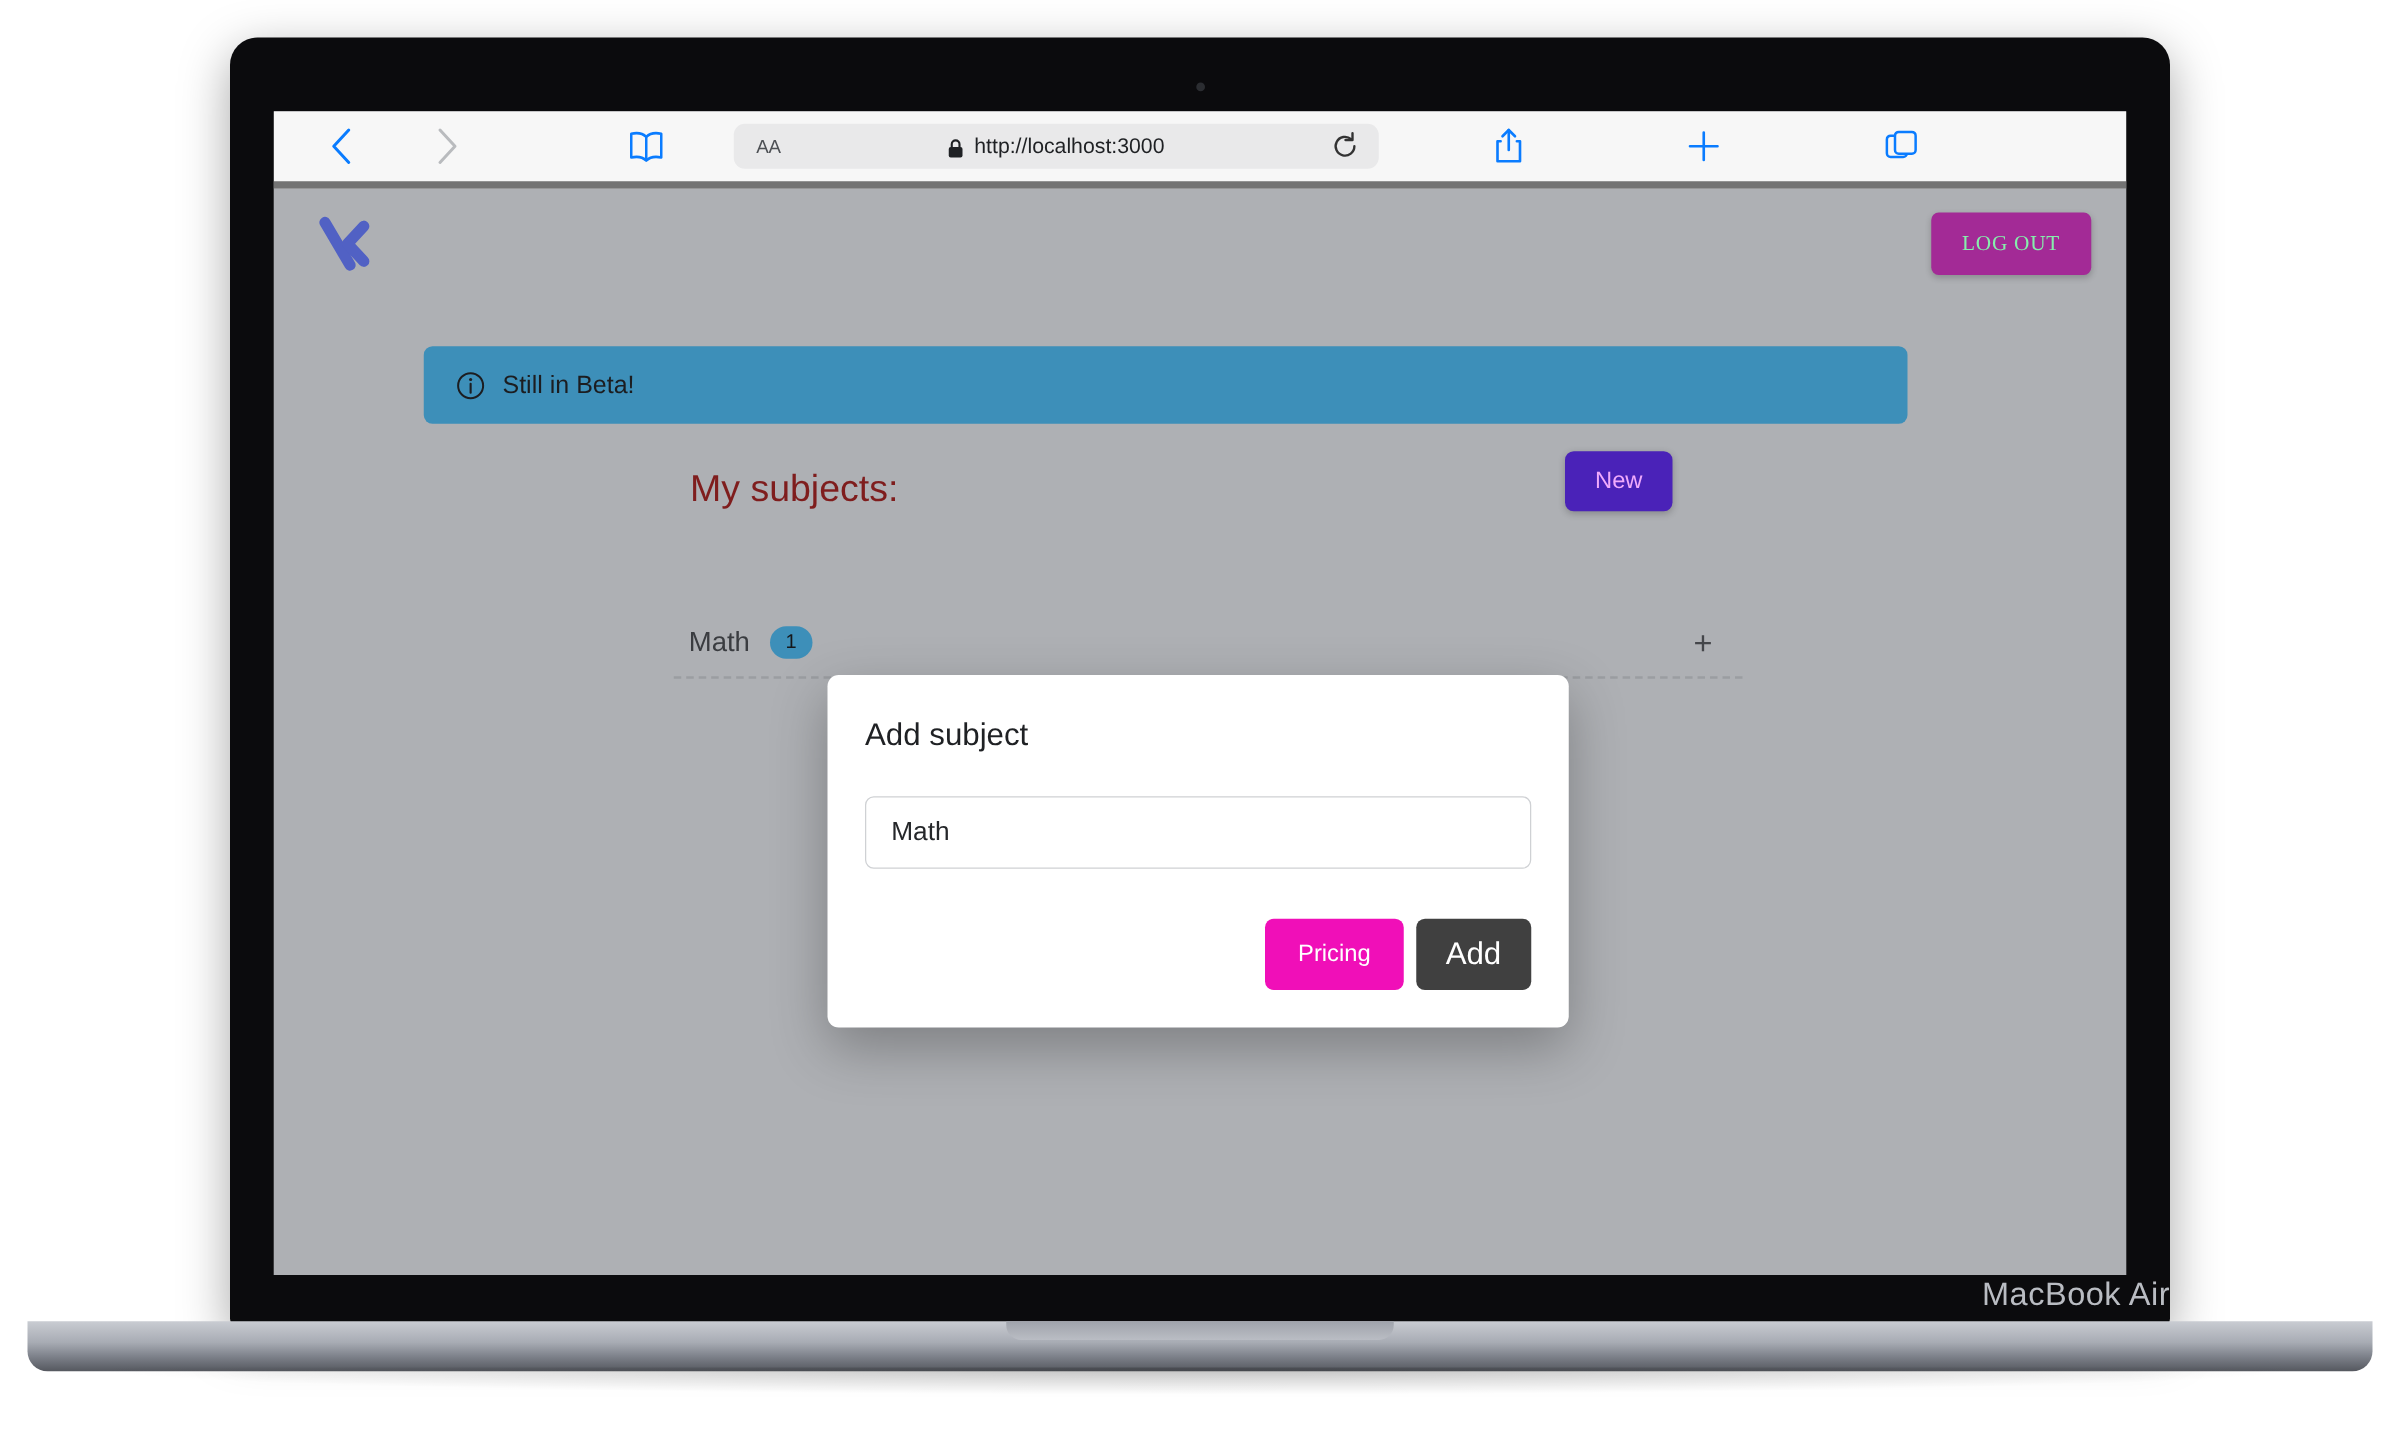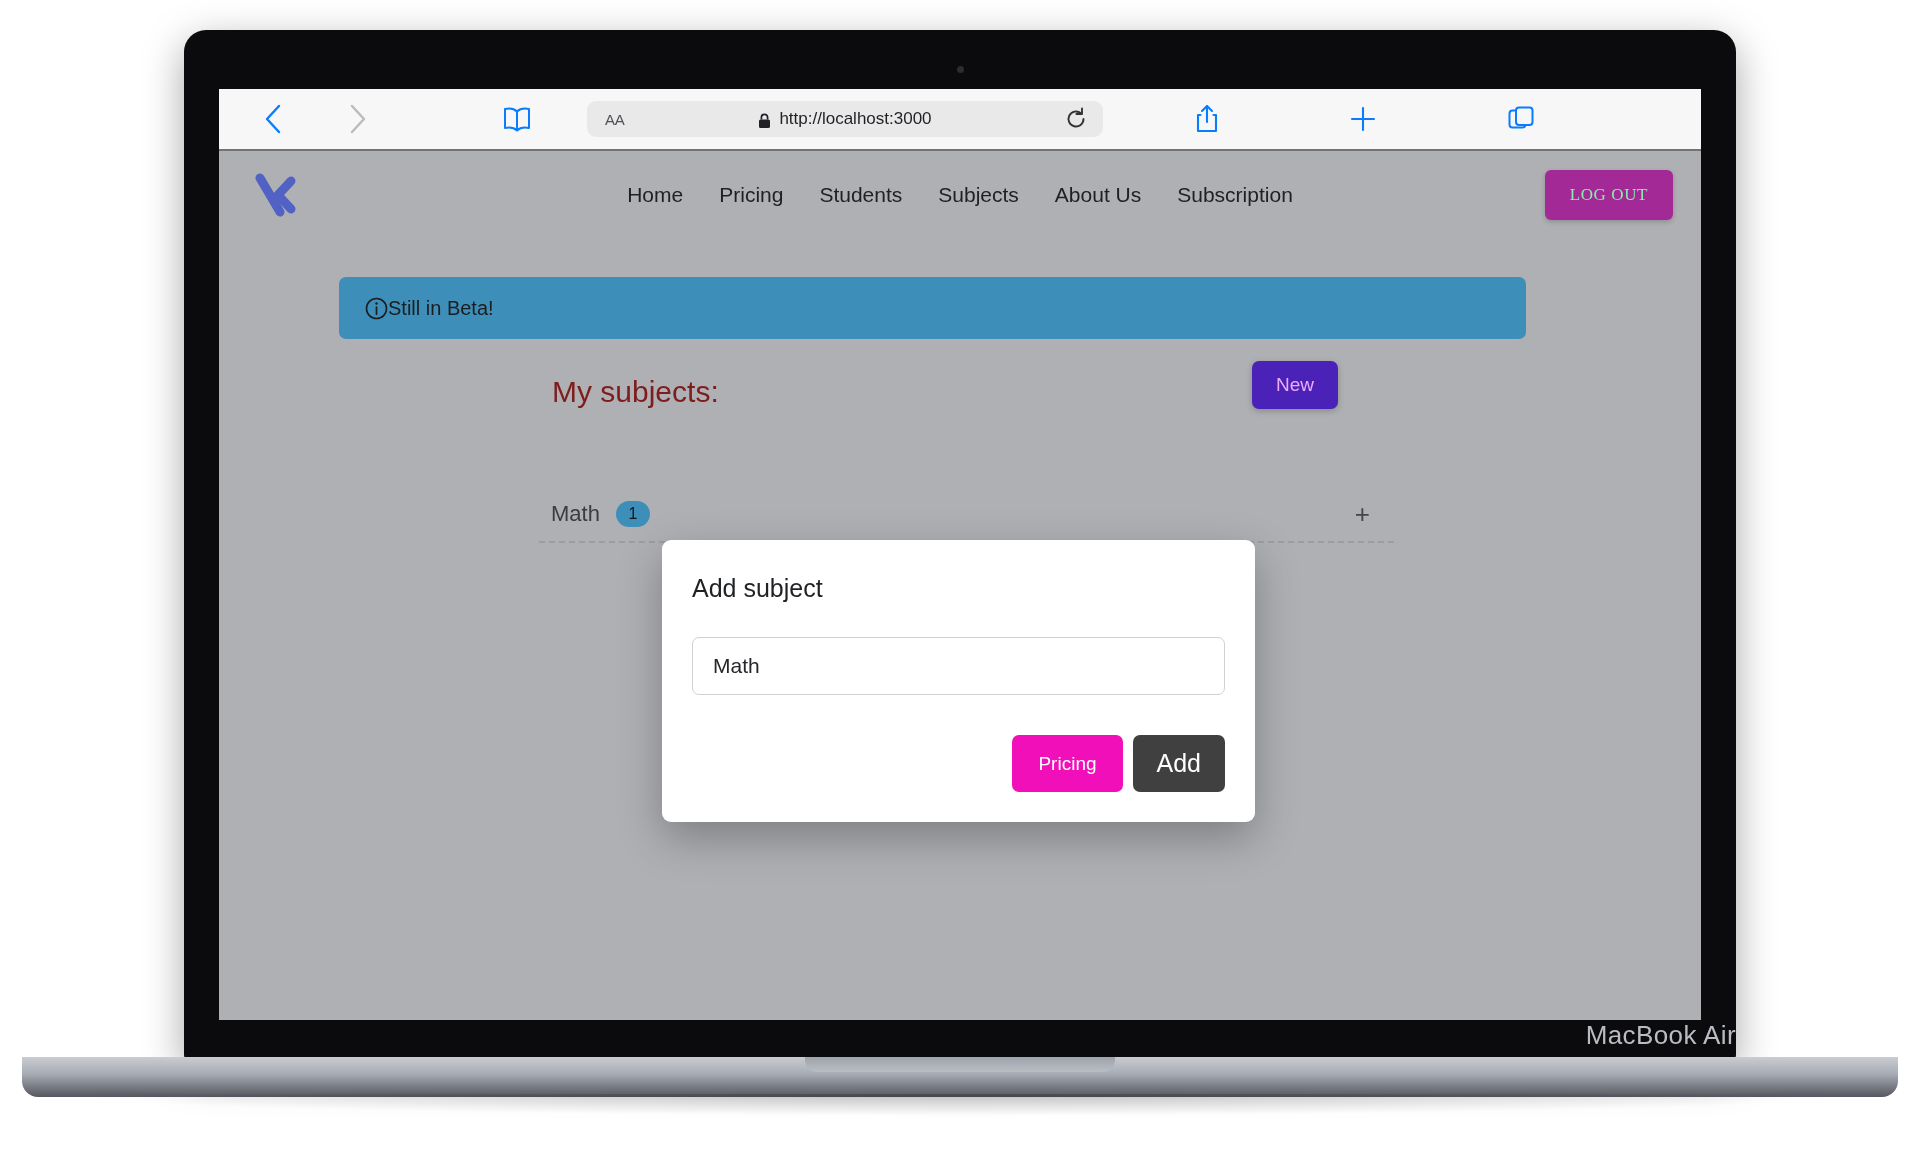--- a/index.html
+++ b/index.html
@@ -89,21 +89,21 @@
     height: 931px;
     background: #aeb0b4;
     overflow: hidden;
   }
 
   
   #browser-toolbar {
     position: relative;
     height: 62px;
     background: #f7f7f7;
-    border-bottom: 2px solid #737373;
+    border-bottom: 6px solid #737373;
     display: flex;
     align-items: center;
   }
 
   .tb-btn {
     display: flex;
     align-items: center;
     justify-content: center;
     height: 62px;
     color: #0a7cff;
@@ -207,20 +207,21 @@
   #beta-banner {
     position: absolute;
     left: 120px;
     top: 38px;
     width: 1187px;
     height: 62px;
     background: #3d8fb9;
     border-radius: 7px;
     display: flex;
     align-items: center;
+    gap: 14px;
     padding-left: 26px;
   }
   #beta-banner-text {
     color: #1c1d20;
     font-size: 20px;
   }
 
   #subjects-heading-row {
     position: absolute;
     left: 0; top: 136px;
@@ -430,28 +431,20 @@
 
       <div id="site-logo">
         <svg width="54" height="54" viewBox="0 0 54 54" fill="none">
           <path d="M13 10 L33 44" stroke="#5161c4" stroke-width="9" stroke-linecap="round"></path>
           <path d="M22 10 L42 44" stroke="#5161c4" stroke-width="9" stroke-linecap="round" opacity="0"></path>
           <path d="M44 13 L31 27 L44 41" stroke="#5161c4" stroke-width="9" stroke-linecap="round" stroke-linejoin="round"></path>
           <path d="M31 10 L20 24" stroke="#5161c4" stroke-width="9" stroke-linecap="round" opacity="0"></path>
         </svg>
       </div>
 
-      <nav id="site-nav">
-        <span class="nav-link">Home</span>
-        <span class="nav-link">Pricing</span>
-        <span class="nav-link">Students</span>
-        <span class="nav-link">Subjects</span>
-        <span class="nav-link">About Us</span>
-        <span class="nav-link">Subscription</span>
-      </nav>
 
       <button id="logout-button">LOG OUT</button>
     </div>
 
     <div id="page-body">
 
       <div id="beta-banner">
         <svg width="23" height="23" viewBox="0 0 23 23" fill="none">
           <circle cx="11.5" cy="11.5" r="10" stroke="#1c1d20" stroke-width="1.6"></circle>
           <circle cx="11.5" cy="6.6" r="1.25" fill="#1c1d20"></circle>

